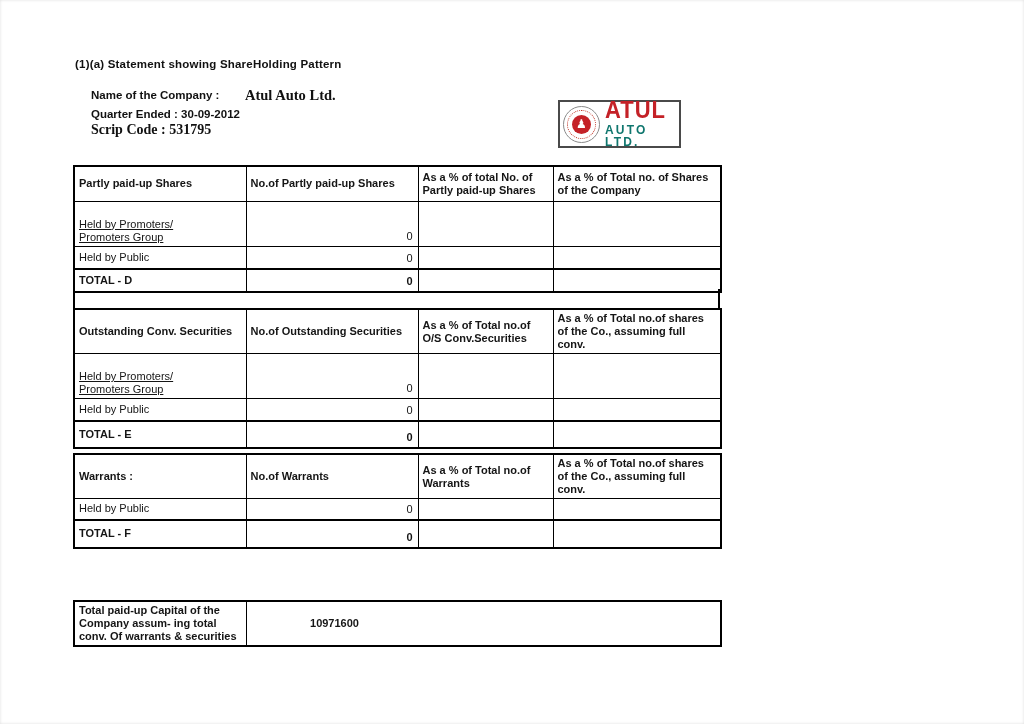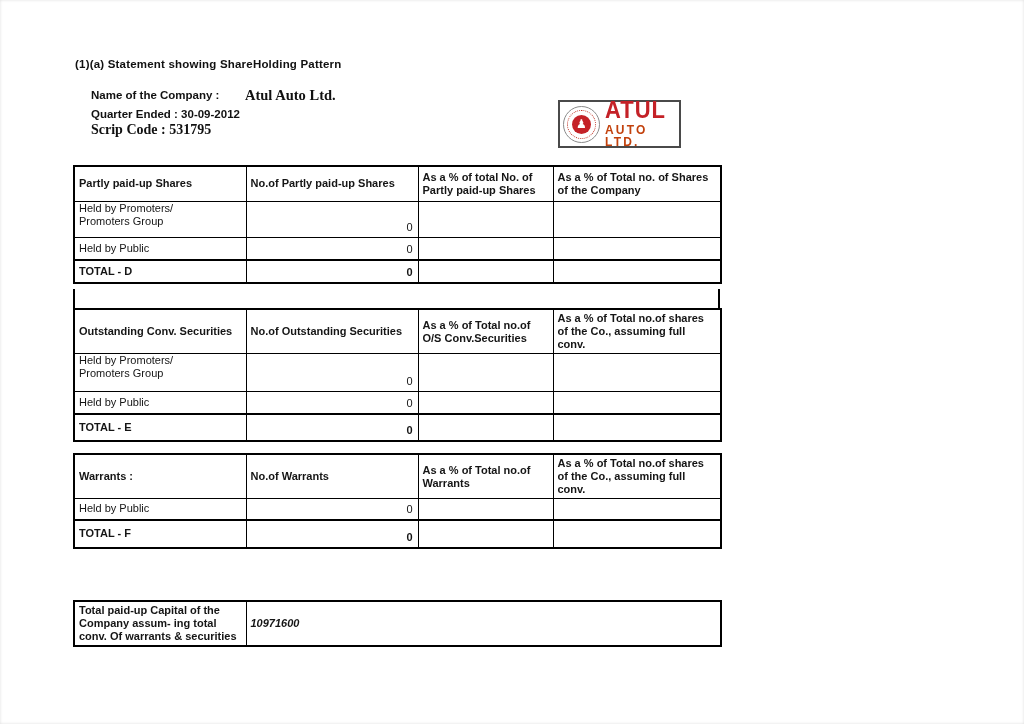--- a/index.html
+++ b/index.html
@@ -28,26 +28,26 @@
   .logo-sub{font-size:12px;font-weight:bold;letter-spacing:2.2px;margin-top:2px;}
 
   
   table.doc{position:absolute;left:73px;border-collapse:collapse;table-layout:fixed;width:647px;
             font-size:11px;color:#151515;border:2px solid #000;}
   table.doc td{border:1px solid #000;padding:2px 4px;vertical-align:middle;line-height:13px;
                overflow:hidden;}
   table.doc tr.hdr td{font-weight:bold;}
   table.doc td.num{text-align:right;vertical-align:bottom;padding-right:5px;padding-bottom:3px;}
   table.doc tr.total td{border-top:2px solid #000;font-weight:bold;}
-  table.doc tr.r1 td.lblcell{vertical-align:top;padding-top:0;}
+  table.doc tr.r1 td.lblcell{vertical-align:top;padding-top:16px;text-decoration:underline;}
   .l{display:block;}
   .spacer-row{position:absolute;left:73px;top:289px;width:647px;height:20px;box-sizing:border-box;
               border-left:2px solid #000;border-right:2px solid #000;}
   .cap-label{font-weight:bold;}
-  .cap-num{display:block;width:168px;text-align:left;font-weight:bold;font-style:italic;}
+  .cap-num{display:block;width:168px;text-align:center;font-weight:bold;}
   td.capvalue{vertical-align:bottom;padding-bottom:5px;}
 </style>
 </head>
 <body>
 
 <div class="page">
 
   <div class="doc-title">(1)(a)  Statement showing ShareHolding Pattern</div>
 
   <div class="meta-row" style="top:89px">Name of the Company :</div>
@@ -55,21 +55,21 @@
   <div class="meta-row" style="top:108px">Quarter Ended : 30-09-2012</div>
   <div class="meta-row serif-line" style="top:122px">Scrip Code : 531795</div>
 
   <div class="logo">
     <div class="emblem">
       <div class="emblem-ring"></div>
       <div class="emblem-core">♟</div>
     </div>
     <div class="logo-text">
       <div class="logo-brand" style="color: rgb(196, 33, 39);">ATUL</div>
-      <div class="logo-sub" style="color: #c2410c;">AUTO LTD.</div>
+      <div class="logo-sub" style="color: #0f766e;">AUTO LTD.</div>
     </div>
   </div>
 
   <table class="doc" style="top:165px">
     <colgroup>
         <col style="width:172px">
         <col style="width:172px">
         <col style="width:135px">
         <col style="width:168px">
       </colgroup>

